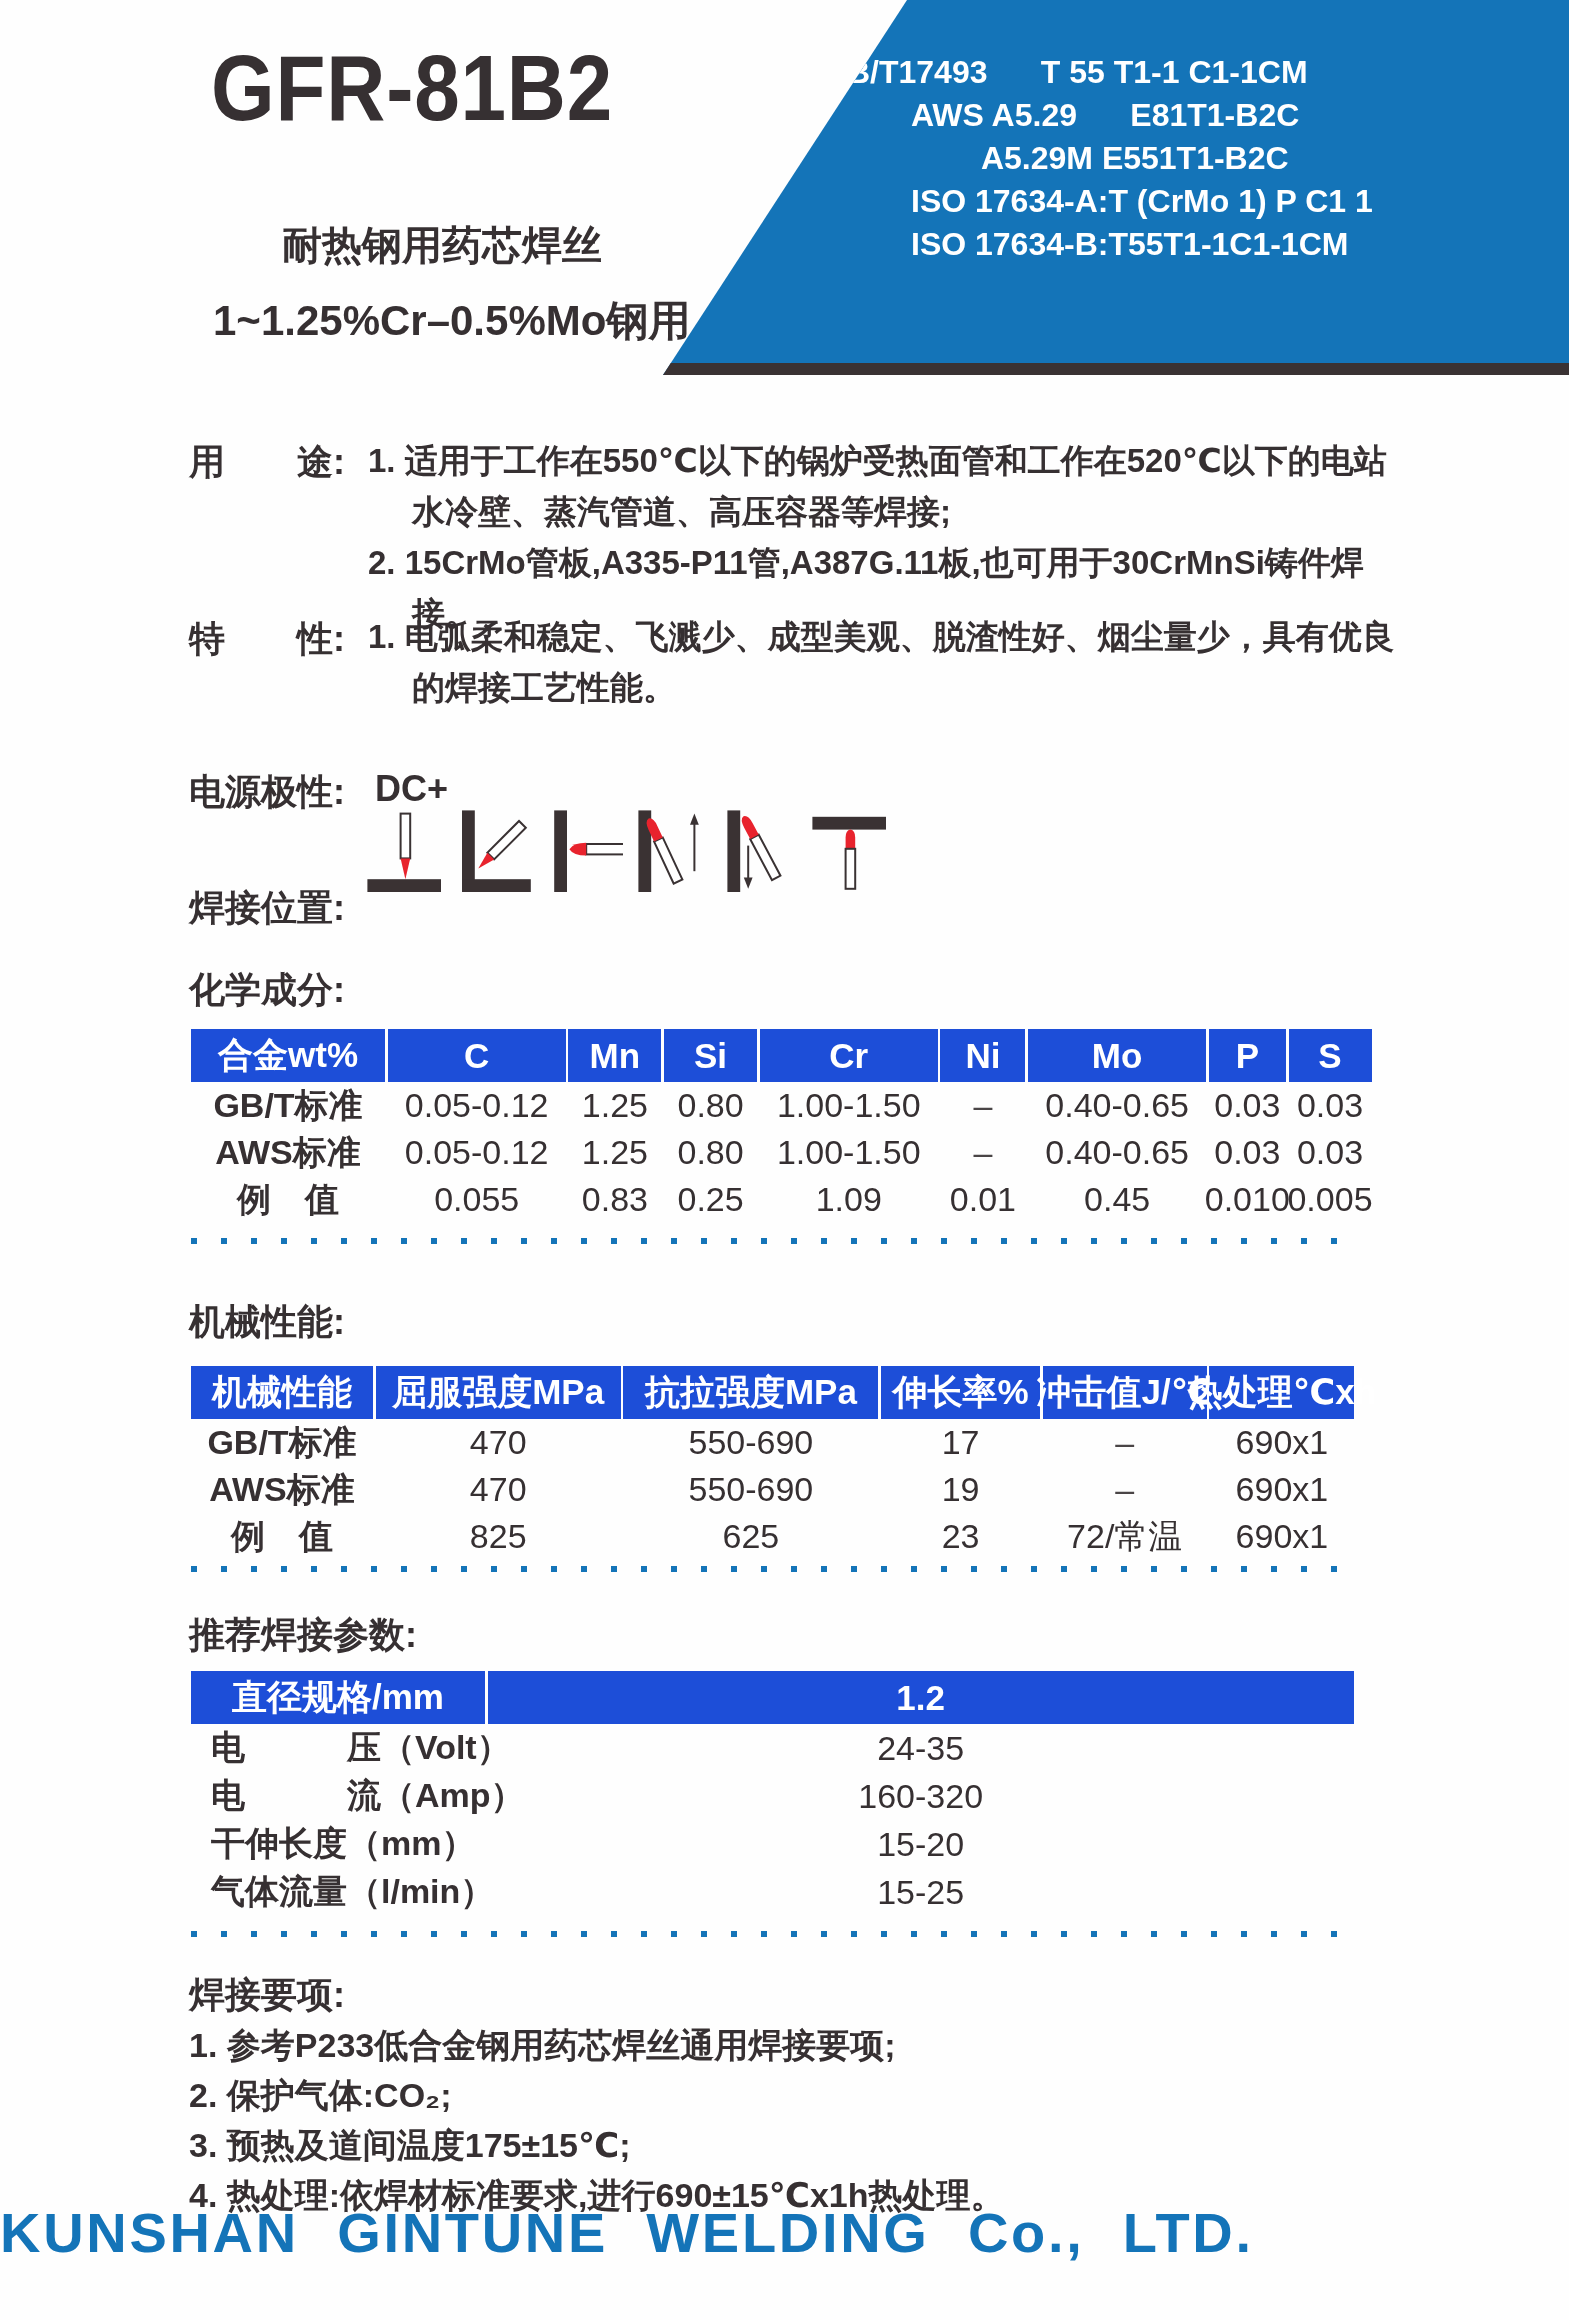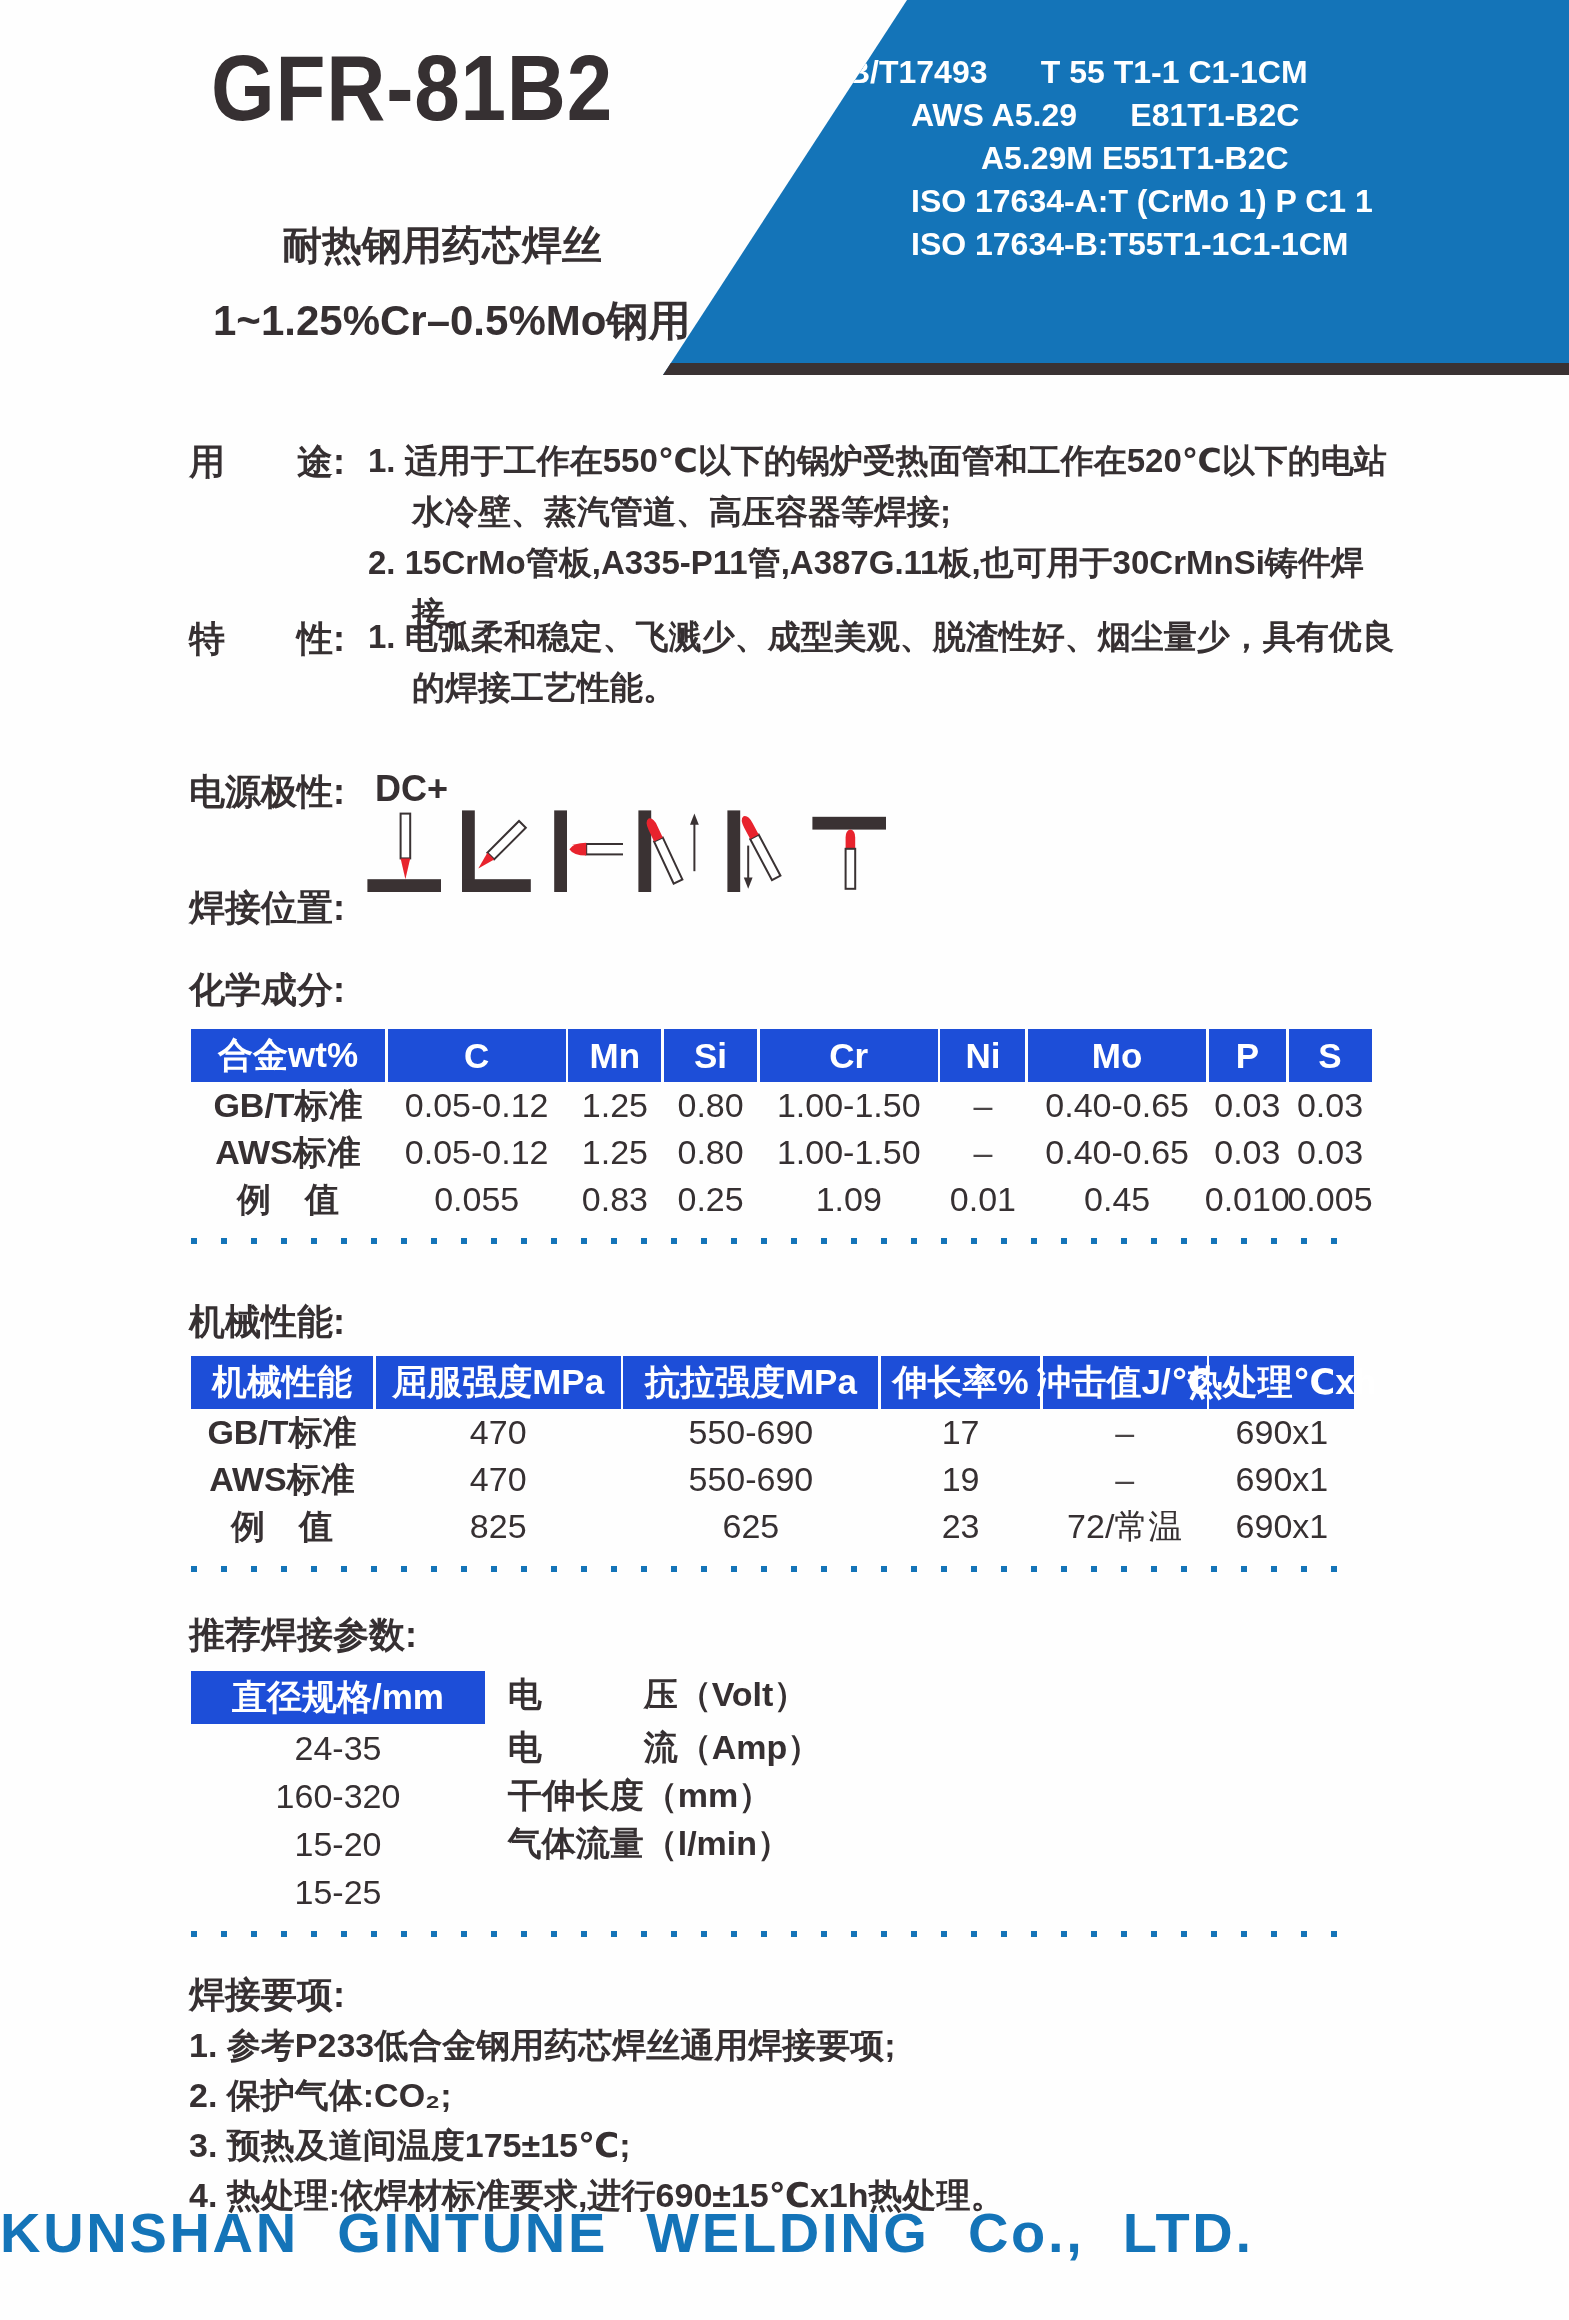--- a/index.html
+++ b/index.html
@@ -36,21 +36,21 @@
   .sec-items{position:absolute;left:368px;width:1046px;font-size:33px;font-weight:600;line-height:51px;}
   .sec-items .item{padding-left:44px;text-indent:-44px;}
   .value-text{position:absolute;font-size:36px;font-weight:bold;white-space:nowrap;}
   .block-title{position:absolute;left:189px;font-size:36px;font-weight:bold;white-space:nowrap;}
   
   .pos-icons{position:absolute;left:365px;top:804px;display:flex;gap:9px;}
   .pos-icons svg{display:block;}
   
   .grid{position:absolute;left:191px;width:1166px;display:grid;column-gap:2.7px;}
   .chem{grid-template-columns:194px 178px 93px 93px 178px 85px 178px 77px 83px;}
-  .mech{grid-template-columns:182px 245px 255px 159px 164px 145px;}
+  .mech{grid-template-columns:182px 245px 255px 159px 164px 145px;margin-top:10px;}
   .parm{grid-template-columns:294px 866px;}
   .hcell{
     background:#1d4ed8;color:#ffffff;font-size:35px;font-weight:bold;
     height:53px;display:flex;align-items:center;justify-content:center;white-space:nowrap;
   }
   .bcell{
     font-size:34px;font-weight:400;height:47px;
     display:flex;align-items:center;justify-content:center;white-space:nowrap;text-align:right;
   }
   .bcell.rowlabel{font-weight:bold;white-space:pre;}
@@ -223,20 +223,21 @@
     <div class="bcell">625</div>
     <div class="bcell">23</div>
     <div class="bcell">72/常温</div>
     <div class="bcell">690x1</div>
   </div>
   <div class="dots" style="top:1566px;"></div>
 
   <div class="block-title" style="top:1611px;">推荐焊接参数:</div>
   <div class="grid parm" style="top:1671px;">
     <div class="hcell">直径规格/mm</div>
+    <div class="hcell">1.2</div>
 
     <div class="bcell rowlabel">电　　　压（Volt）</div>
     <div class="bcell">24-35</div>
     <div class="bcell rowlabel">电　　　流（Amp）</div>
     <div class="bcell">160-320</div>
     <div class="bcell rowlabel">干伸长度（mm）</div>
     <div class="bcell">15-20</div>
     <div class="bcell rowlabel">气体流量（l/min）</div>
     <div class="bcell">15-25</div>
   </div>

